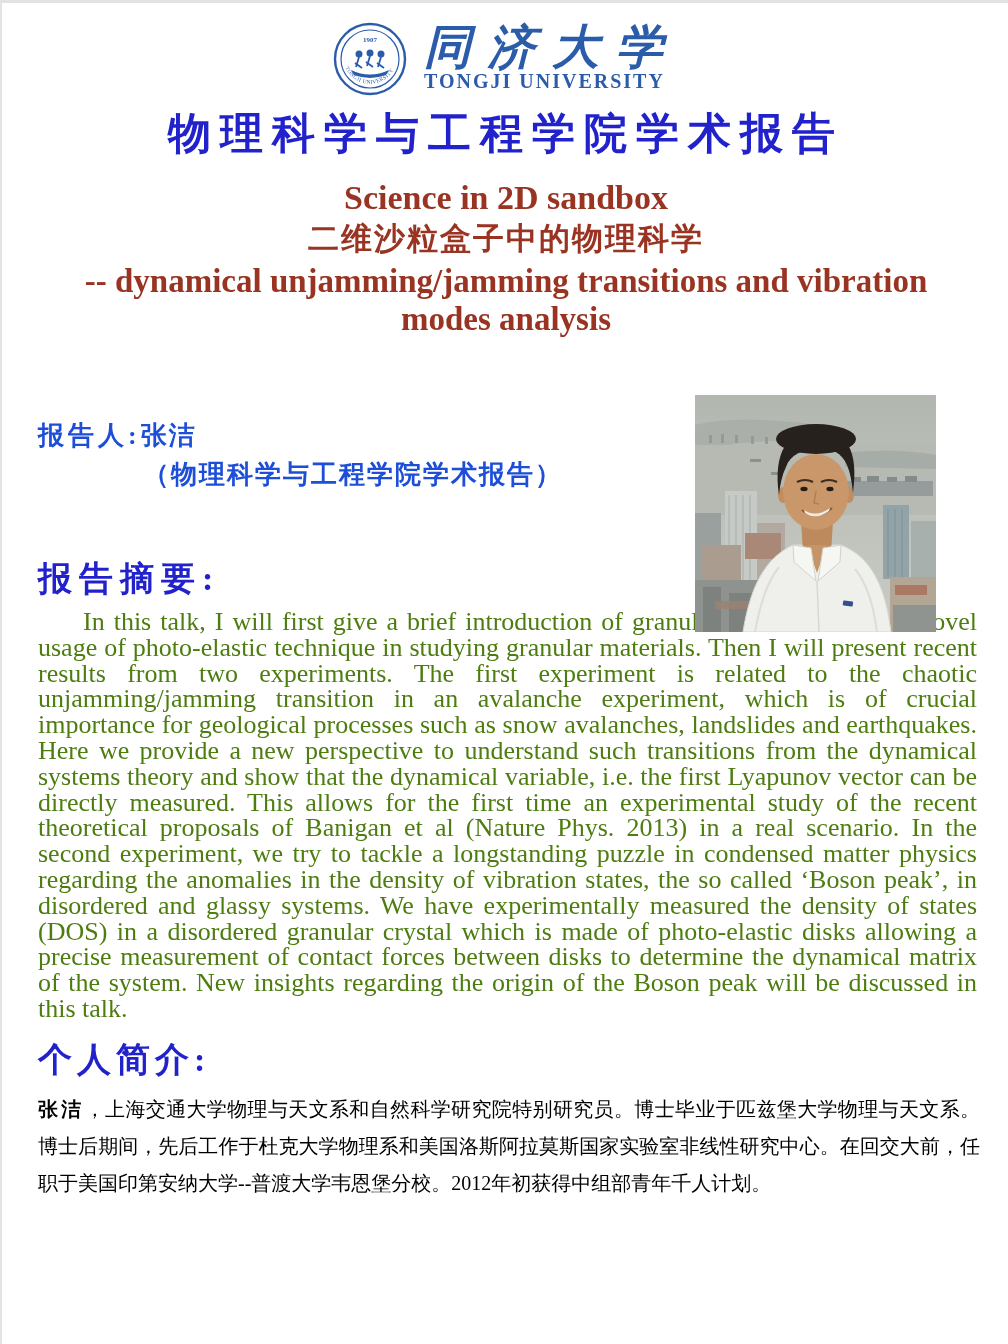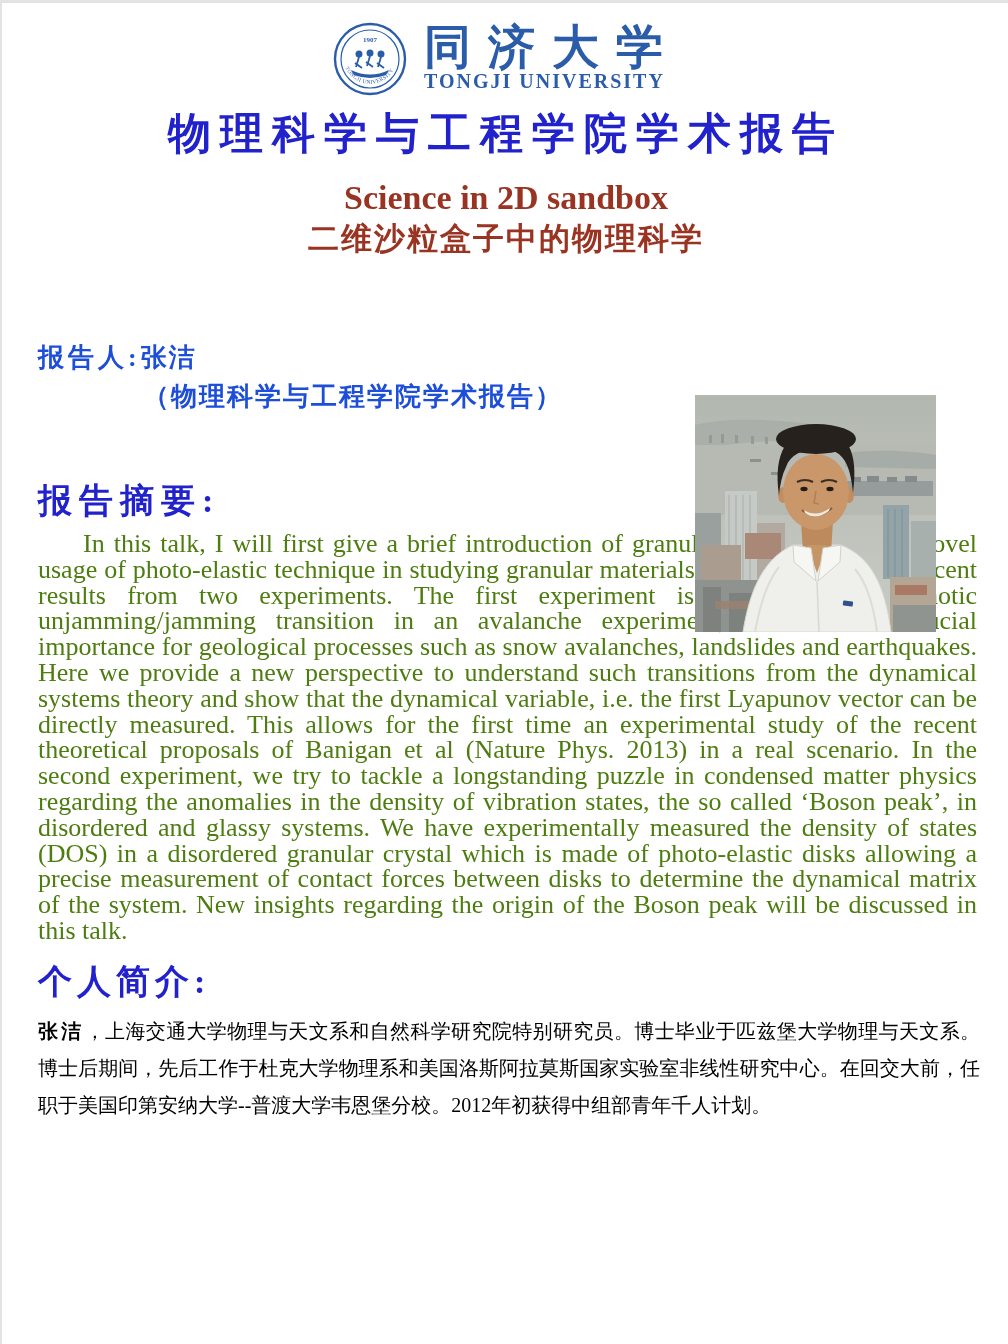--- a/index.html
+++ b/index.html
@@ -14,21 +14,21 @@
 
   
   .logo-row{
     display:flex; justify-content:center; align-items:center;
     padding-top:13px; height:96px;
   }
   .seal{ width:76px; height:80px; flex:0 0 auto; }
   .wordmark{ margin-left:16px; text-align:left; }
   .wordmark .cn{
     font-size:47px; font-weight:bold; color:#2a5caa;
-    letter-spacing:17px; line-height:46px; 
+    letter-spacing:17px; line-height:46px; font-style:italic;
     font-family:"Liberation Serif",serif;
   }
   .wordmark .en{
     font-size:20px; color:#2a5caa; letter-spacing:2px;
     line-height:22px; font-weight:600;
     font-family:"Liberation Serif",serif;
   }
 
   
   .dept-heading{
@@ -116,20 +116,21 @@
       <div class="cn">同济大学</div>
       <div class="en">TONGJI UNIVERSITY</div>
     </div>
   </div>
 
   <div class="dept-heading">物理科学与工程学院学术报告</div>
 
   <div class="title-block">
     <div class="title-en">Science in 2D sandbox</div>
     <div class="title-cn">二维沙粒盒子中的物理科学</div>
+    <div class="title-sub">-- dynamical unjamming/jamming transitions and vibration modes analysis</div>
   </div>
 
   <div class="details">
     <div class="detail-line">
       <span class="lbl">报告人:</span><span>张洁</span>
     </div>
     <div class="detail-line detail-indent">（物理科学与工程学院学术报告）</div>
   </div>
 
   <div class="photo">

